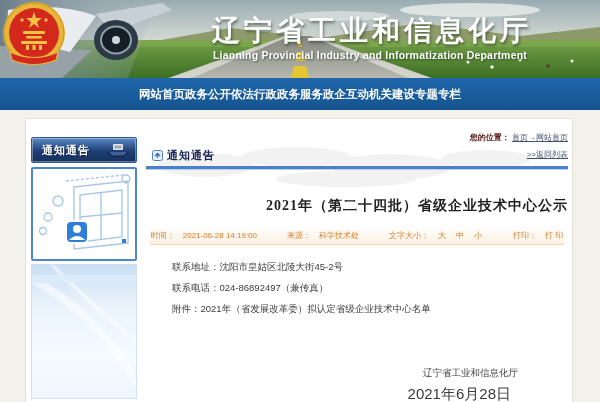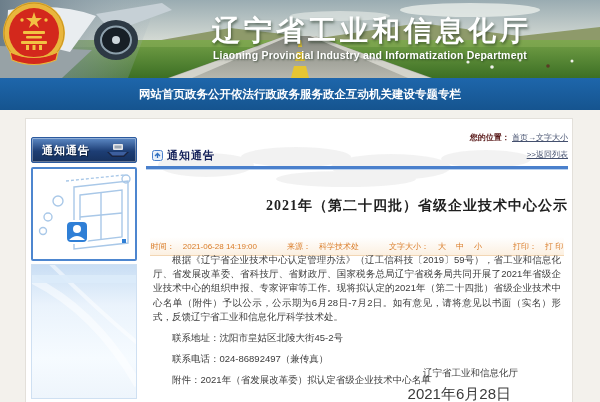--- a/index.html
+++ b/index.html
@@ -54,21 +54,21 @@
   .section-title{font-size:11px;font-weight:bold;color:#15225a;letter-spacing:1px;}
   .blue-rule{position:absolute;left:0;top:47px;width:100%;height:3px;background:#4a80cc;
     border-bottom:1px solid #b9d1ef;}
 
   .article-title{position:absolute;left:0;top:78px;width:100%;text-align:right;
     font-family:"Liberation Serif",serif;font-weight:bold;font-size:14px;color:#1f1f1f;
     letter-spacing:1px;}
   .meta-band{position:absolute;left:4px;top:107px;width:414px;height:18px;
     background:linear-gradient(#ffffff,#fcf0e1);border-bottom:1px solid #f2d6b4;
     display:flex;align-items:center;justify-content:center;gap:8px;
-    font-size:8px;color:#d97c28;white-space:nowrap;margin-top:11px;}
+    font-size:8px;color:#d97c28;white-space:nowrap;}
   .meta-band .gap{width:14px;}
   .meta-link{cursor:pointer;color:#d97c28;}
   .meta-size{cursor:pointer;color:#d97c28;margin:0 1px;}
 
   .body-text{position:absolute;left:7px;top:134px;width:408px;font-size:9.5px;
     color:#3b3b3b;line-height:14.2px;text-align:justify;}
   .body-text p{margin:0;text-indent:2em;}
   .body-text p.space{margin-top:7px;}
   .sig-line{position:absolute;right:50px;top:248px;font-size:9.5px;color:#3b3b3b;}
   .date-line{position:absolute;right:57px;top:266px;font-size:15px;color:#3b3b3b;}
@@ -200,21 +200,21 @@
           <ellipse cx="60" cy="28" rx="48" ry="12"></ellipse>
           <ellipse cx="150" cy="20" rx="55" ry="10"></ellipse>
           <ellipse cx="245" cy="30" rx="60" ry="13"></ellipse>
           <ellipse cx="340" cy="22" rx="45" ry="9"></ellipse>
           <ellipse cx="200" cy="42" rx="70" ry="8"></ellipse>
         </g>
       </svg>
 
       <div class="breadcrumb">
         <b>您的位置：</b>
-        <span class="crumb-link">首页→文字大小</span>
+        <span class="crumb-link">首页→网站首页</span>
       </div>
       <span class="return-link">&gt;&gt;返回列表</span>
 
       <div class="section-head">
         <svg width="11" height="11" viewBox="0 0 11 11">
           <rect x="0.5" y="0.5" width="10" height="10" rx="2" fill="#e8f0fa" stroke="#4a80cc"></rect>
           <path d="M3,6 L5.5,3.5 L8,6 M5.5,3.5 L5.5,8" stroke="#2f6fc0" stroke-width="1.3" fill="none"></path>
         </svg>
         <span class="section-title">通知通告</span>
       </div>
@@ -232,21 +232,20 @@
         <span>文字大小：</span>
         <span class="meta-size">大</span>
         <span class="meta-size">中</span>
         <span class="meta-size">小</span>
         <span class="gap"></span>
         <span>打印：</span>
         <span class="meta-link">打 印</span>
       </div>
 
       <div class="body-text">
-        <p>根据《辽宁省企业技术中心认定管理办法》（辽工信科技〔2019〕59号），省工业和信息化厅、省发展改革委、省科技厅、省财政厅、国家税务总局辽宁省税务局共同开展了2021年省级企业技术中心的组织申报、专家评审等工作。现将拟认定的2021年（第二十四批）省级企业技术中心名单（附件）予以公示，公示期为6月28日-7月2日。如有意见，请将意见以书面（实名）形式，反馈辽宁省工业和信息化厅科学技术处。</p>
         <p class="space">联系地址：沈阳市皇姑区北陵大街45-2号</p>
         <p class="space">联系电话：024-86892497（兼传真）</p>
         <p class="space">附件：2021年（省发展改革委）拟认定省级企业技术中心名单</p>
       </div>
 
       <div class="sig-line">辽宁省工业和信息化厅</div>
       <div class="date-line">2021年6月28日</div>
     </div>
   </div>
 </div>

